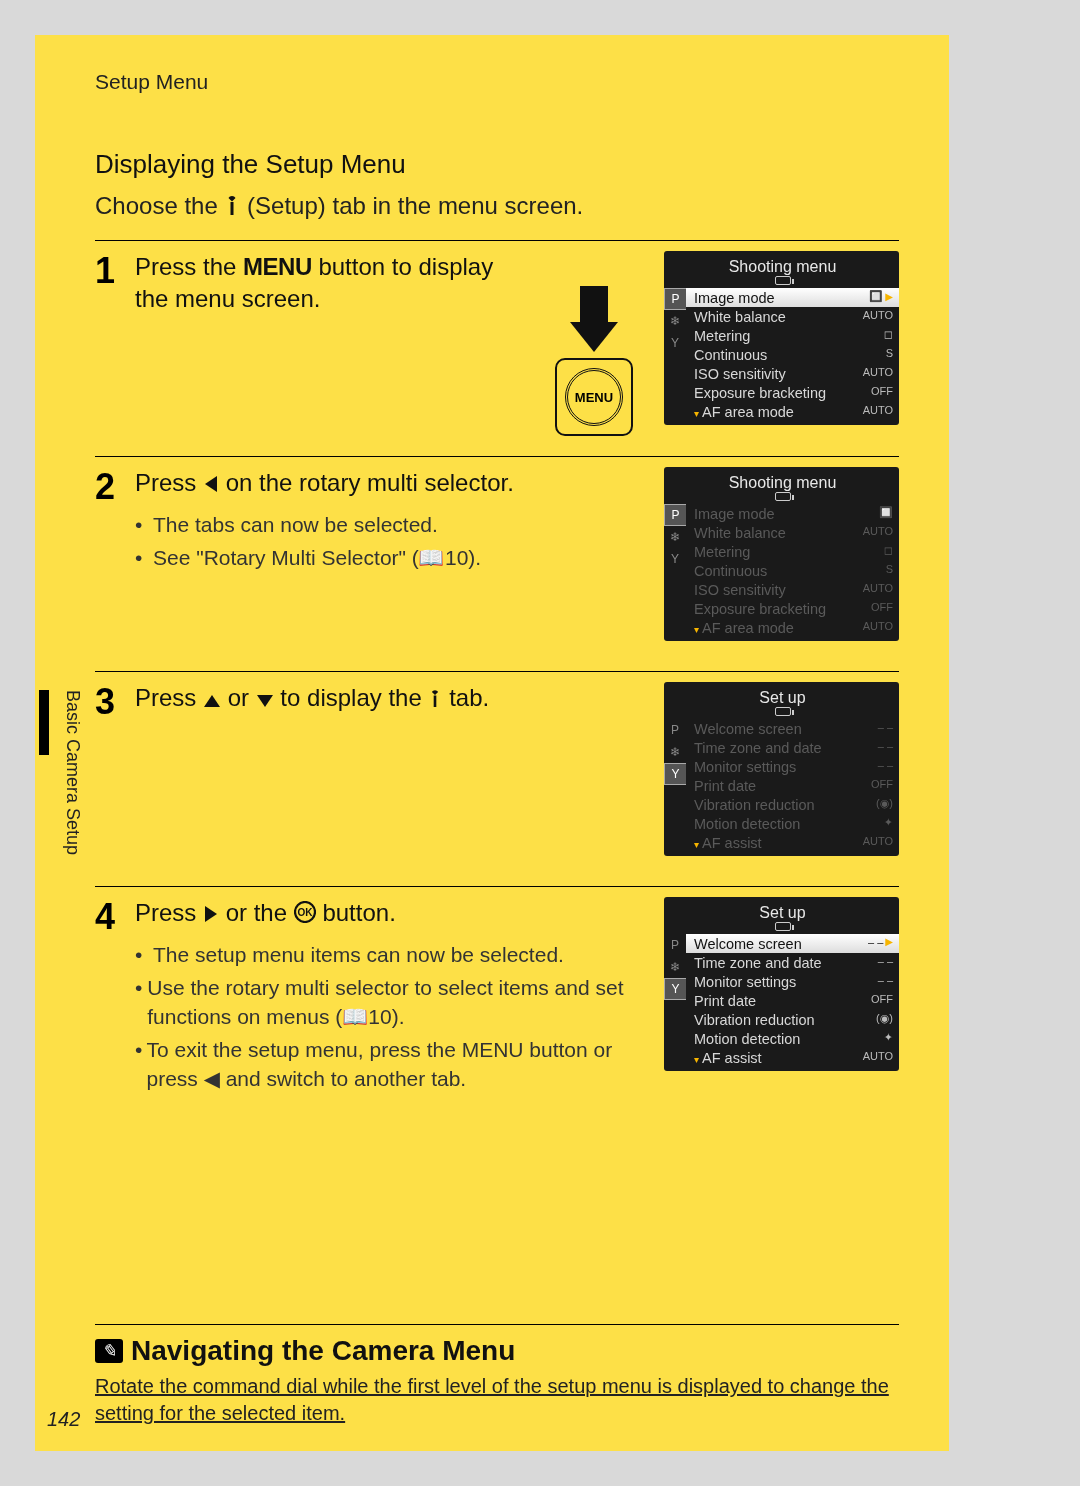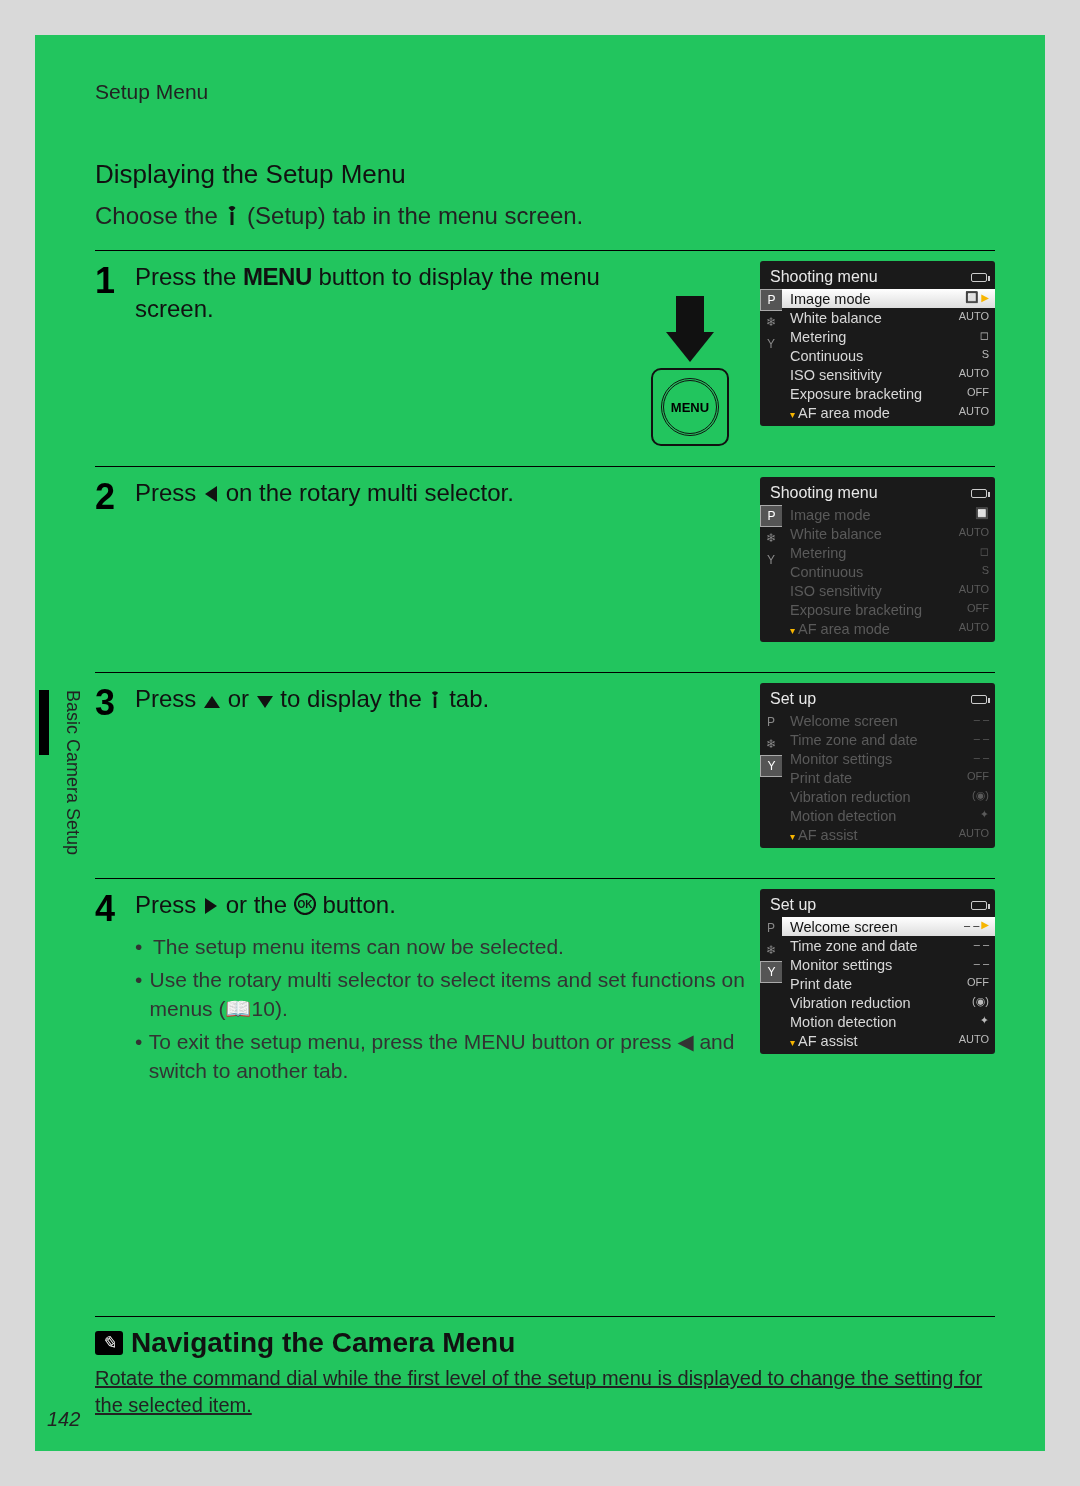--- a/index.html
+++ b/index.html
@@ -7,24 +7,24 @@
   body {
     font-family: "Helvetica Neue", Arial, sans-serif;
     width: 1080px;
     height: 1486px;
     position: relative;
   }
   .page {
     position: absolute;
     left: 35px;
     top: 35px;
-    width: 1010px;
+    width: 914px;
     height: 1416px;
-    background: #22c55e;
-    padding: 45px 50px 35px 60px;
+    background: #fde047;
+    padding: 35px 50px 35px 60px;
   }
   .running-head {
     font-size: 21px;
     color: #222;
     margin-bottom: 55px;
   }
   .section-title {
     font-size: 26px;
     font-weight: normal;
     color: #111;
@@ -61,21 +61,21 @@
   .screen-col { width:235px; }
   .screen {
     background:#1a1a1a;
     border-radius:3px;
     color:#e8e8e8;
     font-size:15px;
     padding:4px 0 4px 0;
     margin-bottom:10px;
   }
   .screen .title-row { display:flex; justify-content:space-between; align-items:center;
-    padding:3px 8px 3px 10px; font-size:16px;}
+    padding:3px 8px 3px 10px; font-size:16px;flex-direction:column;}
   .batt { display:inline-block; width:16px; height:9px; border:1.5px solid #ccc; border-radius:2px; position:relative;}
   .batt::after{content:"";position:absolute;right:-4px;top:2px;width:2px;height:5px;background:#ccc;}
 
   .screen-body { display:flex; }
   .tabs { width:22px; display:flex; flex-direction:column;}
   .tab { height:22px; display:flex; align-items:center; justify-content:center; font-size:12px;
     color:#888; background:#1a1a1a;}
   .tab.sel { background:#555; color:#fff; border:1px solid #aaa; border-right:none;}
   .rows { flex:1; }
   .row { display:flex; justify-content:space-between; align-items:flex-start;
@@ -210,20 +210,30 @@
   </div>
 
   <div class="step">
     <div class="step-num">2</div>
     <div class="step-body">
       <div class="step-head">
         <span>Press </span><span class="inline-icon"><svg width="16" height="18" viewBox="0 0 16 18">
               <path d="M14 1 2 9l12 8z" fill="#111"></path>
             </svg></span><span> on the rotary multi selector.</span>
       </div>
+      <div class="bullets">
+        <div class="bi">
+            <span class="dot"></span>
+            <span>The tabs can now be selected.</span>
+          </div>
+        <div class="bi">
+            <span class="dot"></span>
+            <span>See "Rotary Multi Selector" (📖10).</span>
+          </div>
+      </div>
     </div>
     <div class="screen-col">
       <div class="screen">
           <div class="title-row">
             <span>Shooting menu</span>
             <span class="batt"></span>
           </div>
           <div class="screen-body">
             <div class="tabs">
               <div class="tab sel">P</div>

